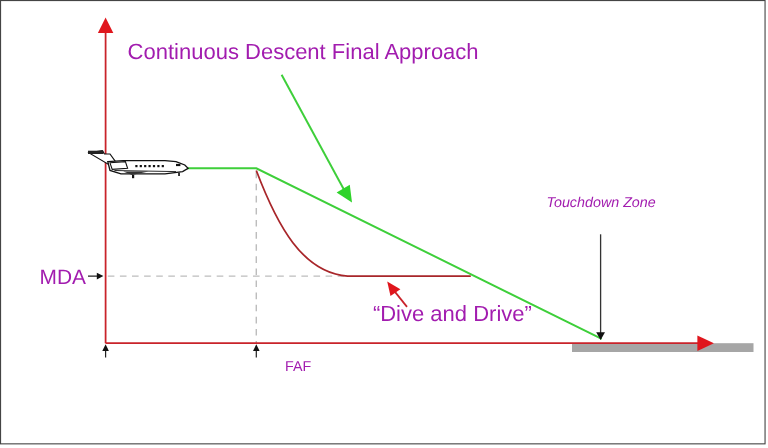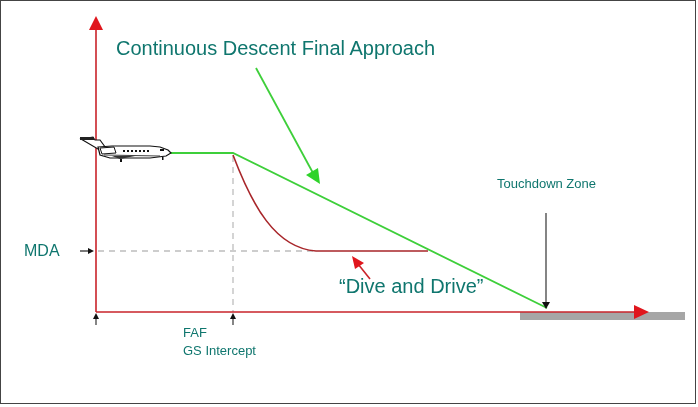--- a/index.html
+++ b/index.html
@@ -1,24 +1,24 @@
 <!DOCTYPE html>
 <html><head>
 <meta charset="utf-8">
 <style>
   html, body { margin: 0; padding: 0; background: #ffffff; }
   body { width: 698px; height: 407px; overflow: hidden; position: relative; font-family: "Liberation Sans", "DejaVu Sans", sans-serif; }
   .frame { position: absolute; left: 0; top: 0; width: 696px; height: 404px; border: 1px solid #444; box-sizing: border-box; background: #fff; }
   svg { position: absolute; left: 0; top: 0; }
-  .lbl { position: absolute; color: #0f766e; white-space: nowrap; }
+  .lbl { position: absolute; color: #a21caf; white-space: nowrap; }
   .title { left: 116px; top: 37px; font-size: 20px; }
   .dive { left: 293px; top: 275px; font-size: 20px; margin-left: 46px; }
-  .mda { left: 24px; top: 242px; font-size: 16px; }
-  .td { left: 480px; top: 175px; font-size: 13px; text-align: center; width: 133px; line-height: 18px; }
-  .faf { left: 183px; top: 324px; font-size: 13px; text-align: left; width: 100px; line-height: 18px; }
+  .mda { left: 36px; top: 242px; font-size: 19px; }
+  .td { left: 480px; top: 175px; font-size: 13px; text-align: center; width: 133px; line-height: 18px; font-style: italic; }
+  .faf { left: 183px; top: 324px; font-size: 13px; text-align: right; width: 100px; line-height: 18px; }
 </style>
 </head>
 <body>
 
 <div class="frame"></div>
 
 <svg width="698" height="407" viewBox="0 0 698 407">
   <defs>
     <marker id="redHead" markerWidth="10" markerHeight="10" refX="5" refY="5" orient="auto" markerUnits="userSpaceOnUse">
       <path d="M0,0 L10,5 L0,10 z" fill="#e0161d"></path>
@@ -101,14 +101,13 @@
 </svg>
 
 <div class="lbl title">Continuous Descent Final Approach</div>
 <div class="lbl dive">“Dive and Drive”</div>
 <div class="lbl mda">MDA</div>
 <div class="lbl td">
   <div>Touchdown Zone</div>
 </div>
 <div class="lbl faf">
   <div>FAF</div>
-  <div>GS Intercept</div>
 </div>
 
 </body></html>

